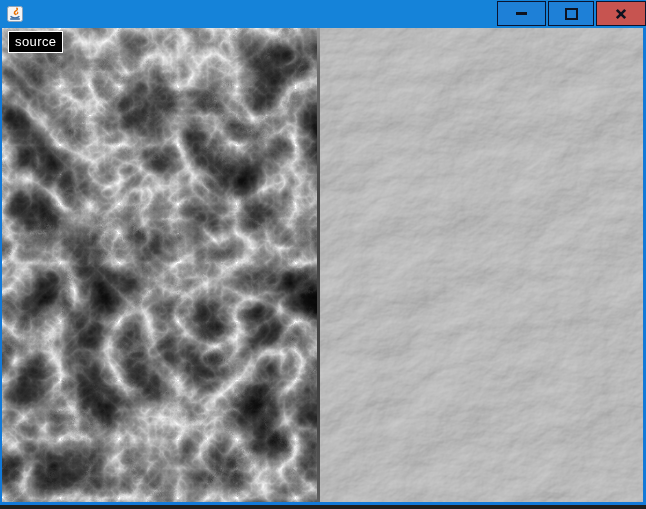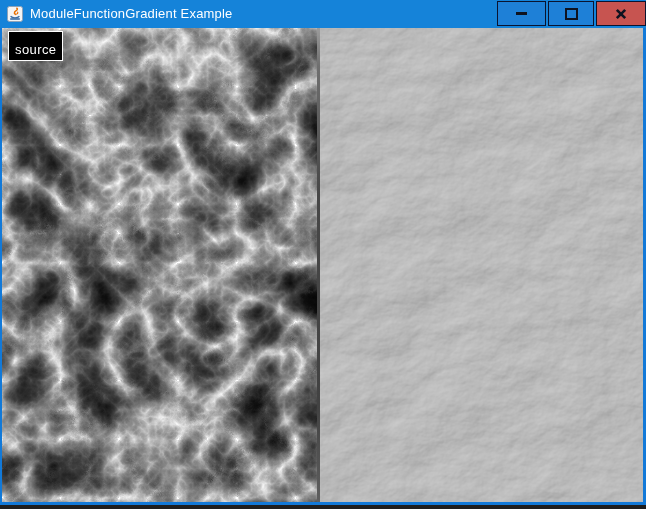--- a/index.html
+++ b/index.html
@@ -100,41 +100,40 @@
   }
   .img-label {
     position: absolute;
     top: 3px;
     left: 6px;
     background: var(--label-background, #000000);
     color: var(--label-text, #ffffff);
     border: 1px solid var(--label-border, #ffffff);
     font-size: 13px;
     line-height: 15px;
-    padding: 10px 6px 3px 6px;
+    padding: 2px 6px 3px 6px;
     letter-spacing: 0.4px;
     white-space: nowrap;
   }
 </style>
 </head>
 <body>
 
 <div class="window">
 
   <div class="titlebar">
     <span class="app-icon">
       <svg width="16" height="16" viewBox="0 0 16 16">
         <rect x="0.5" y="0.5" width="15" height="15" rx="2" fill="#f4f4f4" stroke="#8fa3b8"></rect>
         <path d="M9.8 2.2 C 11.6 3.6 8.6 4.6 7.6 6.1 C 6.9 7.2 8.0 8.1 8.4 8.4" stroke="#e76f00" stroke-width="1.5" fill="none" stroke-linecap="round"></path>
         <path d="M10.6 6.2 C 11.4 6.9 10.2 7.6 9.6 8.1" stroke="#e76f00" stroke-width="1.1" fill="none" stroke-linecap="round"></path>
         <path d="M3.6 10.2 c 2.2 2.2 6.6 2.2 8.8 0" stroke="#3b6ea5" stroke-width="1.4" fill="none"></path>
         <rect x="3.2" y="12.2" width="9.6" height="1.6" fill="#3b6ea5"></rect>
       </svg>
     </span>
-    <span class="title-text">ModuleFunctionGradient Example</span>
 
     <div class="caption-buttons">
       <button class="cap-btn min">
         <span class="glyph-min"></span>
       </button>
       <button class="cap-btn max">
         <span class="glyph-max"></span>
       </button>
       <button class="cap-btn close">
         <svg width="12" height="12" viewBox="0 0 12 12">

